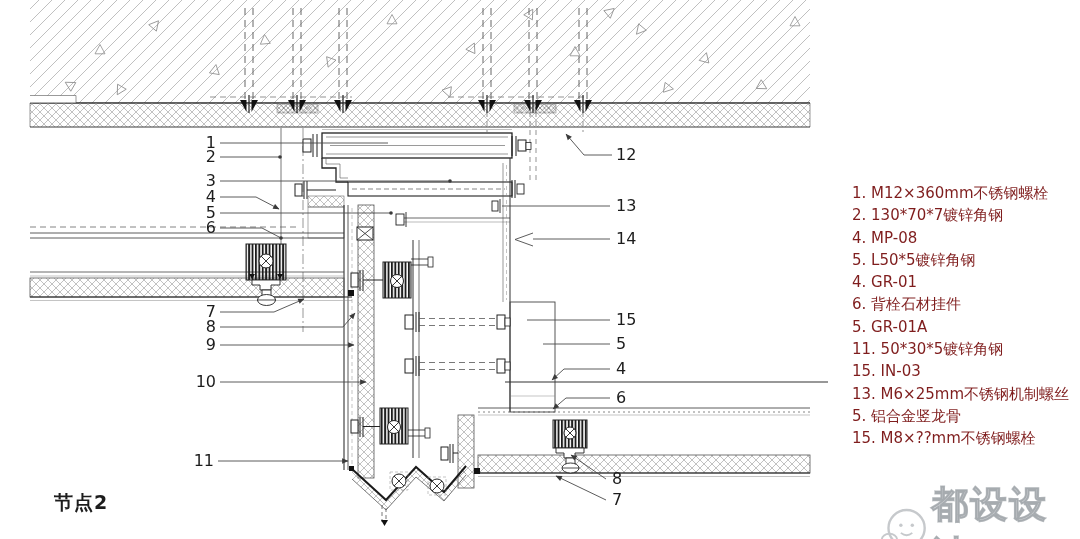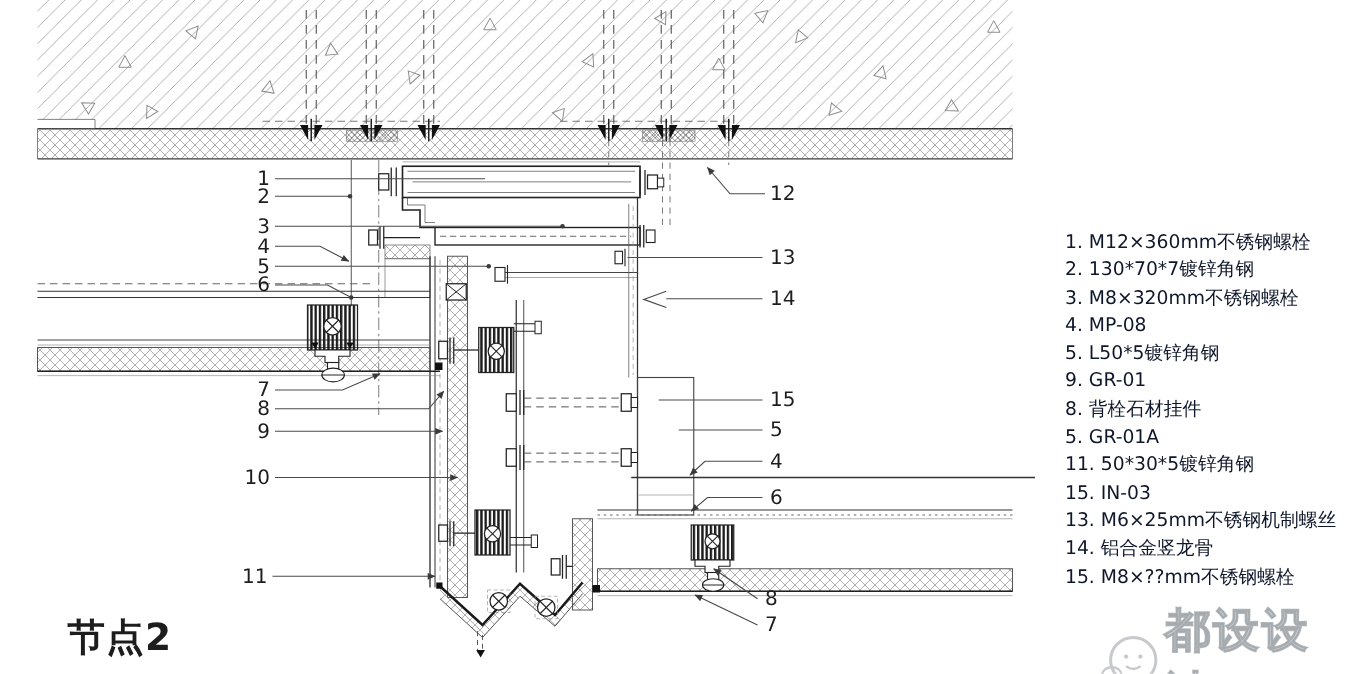--- a/index.html
+++ b/index.html
@@ -4,22 +4,22 @@
 <style>
   html,body{margin:0;padding:0;background:#ffffff;}
   body{width:1080px;height:539px;position:relative;overflow:hidden;
        font-family:"DejaVu Sans","Liberation Sans",sans-serif;}
   #stage{position:absolute;left:0;top:0;width:1080px;height:539px;}
   svg{position:absolute;left:0;top:0;}
   .callout{font-size:16px;fill:#1c1c1c;font-family:"DejaVu Sans","Liberation Sans",sans-serif;}
   .leader{stroke:#4a4a4a;stroke-width:0.9;fill:none;}
   .thin{stroke:#555;stroke-width:0.6;fill:none;}
   #legend{position:absolute;left:852px;top:182px;width:226px;
-          font-size:15px;line-height:22.3px;color:#0f172a;white-space:nowrap;}
-  #title{position:absolute;left:54px;top:490px;font-size:30px;font-weight:bold;color:#1d1d1d;letter-spacing:1px;}
+          font-size:15px;line-height:22.3px;color:#7f1d1d;white-space:nowrap;}
+  #title{position:absolute;left:54px;top:490px;font-size:19px;font-weight:bold;color:#1d1d1d;letter-spacing:1px;}
   #watermark{position:absolute;left:878px;top:480px;display:flex;align-items:center;pointer-events:none;}
   #watermark .wm-text{font-size:37px;font-weight:bold;letter-spacing:2px;
         color:rgba(150,156,162,0.42);-webkit-text-stroke:1px rgba(130,136,142,0.55);}
 </style>
 </head>
 <body>
 
 <div id="stage">
 
 <svg width="1080" height="539" viewBox="0 0 1080 539">
@@ -335,30 +335,29 @@
     <text class="callout" x="616" y="374">4</text>
     <text class="callout" x="616" y="403">6</text>
     <text class="callout" x="612" y="484">8</text>
     <text class="callout" x="612" y="505">7</text>
   </g>
 </svg>
 
   <div id="legend">
       <div class="legend-item">1. M12×360mm不锈钢螺栓</div>
       <div class="legend-item">2. 130*70*7镀锌角钢</div>
-      <div class="legend-item">3. M8×320mm不锈钢螺栓</div>
       <div class="legend-item">4. MP-08</div>
       <div class="legend-item">5. L50*5镀锌角钢</div>
-      <div class="legend-item">9. GR-01</div>
-      <div class="legend-item">8. 背栓石材挂件</div>
+      <div class="legend-item">4. GR-01</div>
+      <div class="legend-item">6. 背栓石材挂件</div>
       <div class="legend-item">5. GR-01A</div>
       <div class="legend-item">11. 50*30*5镀锌角钢</div>
       <div class="legend-item">15. IN-03</div>
       <div class="legend-item">13. M6×25mm不锈钢机制螺丝</div>
-      <div class="legend-item">14. 铝合金竖龙骨</div>
+      <div class="legend-item">5. 铝合金竖龙骨</div>
       <div class="legend-item">15. M8×??mm不锈钢螺栓</div>
     </div>
 
   <div id="title">节点2</div>
 
   <div id="watermark">
     <svg width="56" height="56" viewBox="0 0 56 56" style="position:static;opacity:0.5;">
       <circle cx="30" cy="26" r="19" fill="none" stroke="#8f949a" stroke-width="2.5"></circle>
       <ellipse cx="12" cy="38" rx="8" ry="6" fill="none" stroke="#8f949a" stroke-width="2"></ellipse>
       <circle cx="24" cy="23" r="1.8" fill="#8f949a"></circle>

